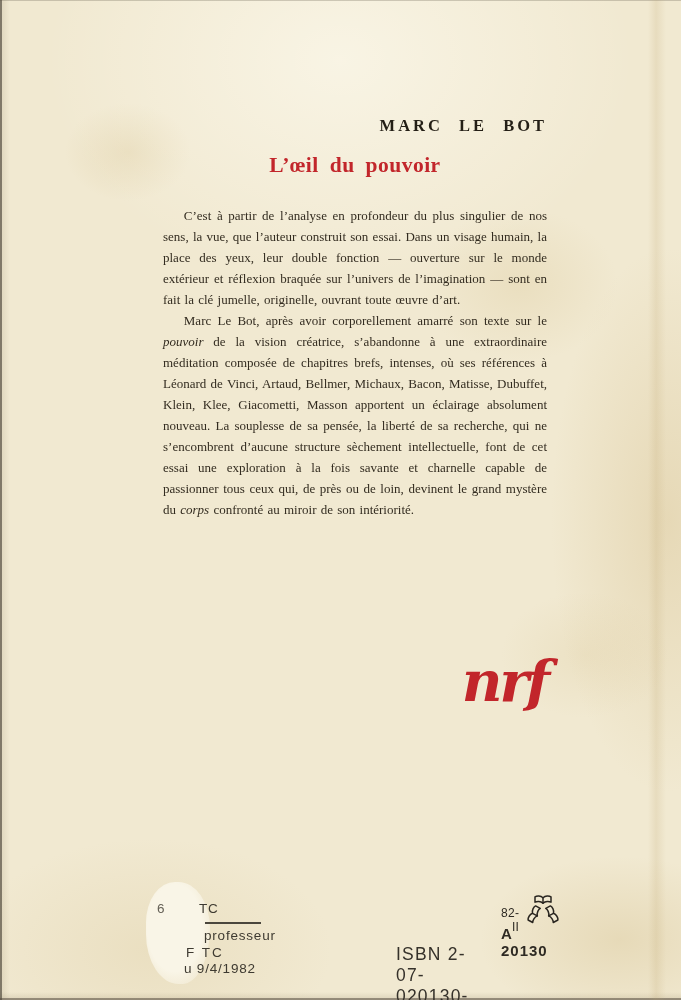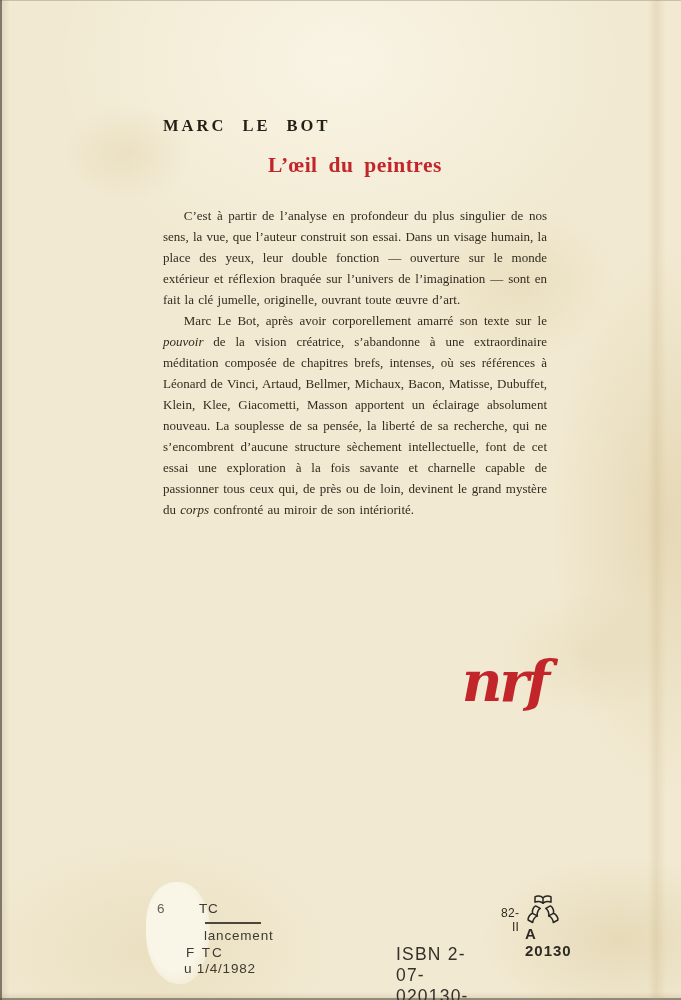--- a/index.html
+++ b/index.html
@@ -25,21 +25,21 @@
   .edge-left{position:absolute;left:0;top:0;bottom:0;width:2px;background:#4d463b;opacity:.65;}
   .edge-bottom{position:absolute;left:0;right:0;bottom:0;height:2px;background:#554d41;opacity:.55;}
   .edge-top{position:absolute;left:0;right:0;top:0;height:1px;background:#6a6253;opacity:.30;}
   .crease{position:absolute;top:0;bottom:0;left:648px;width:18px;
     background:linear-gradient(to right, rgba(186,160,104,0) 0%, rgba(186,160,104,0.18) 45%, rgba(186,160,104,0) 100%);}
 
   .text-col{position:absolute;left:163px;top:0;width:384px;}
 
   .author{
     position:absolute;top:116px;left:0;width:100%;
-    text-align:left;font-weight:bold;font-size:16.5px;
+    text-align:right;font-weight:bold;font-size:16.5px;
     letter-spacing:3px;word-spacing:9px;color:#241f16;
   }
   .title{
     position:absolute;top:153px;left:0;width:100%;
     text-align:center;font-weight:bold;font-size:21.5px;
     letter-spacing:.5px;word-spacing:5px;color:#c2262b;
   }
   .body-text{
     position:absolute;top:205px;left:0;width:100%;
     font-size:13px;line-height:21px;text-align:justify;
@@ -69,57 +69,57 @@
   .stamp .s1a{left:7px;top:8px;opacity:.8;}
   .stamp .s1b{left:49px;top:8px;}
   .stamp .s-rule{position:absolute;left:55px;top:29px;width:56px;height:1.5px;background:#4a463c;}
   .stamp .s2{left:54px;top:35px;}
   .stamp .s3{left:36px;top:52px;letter-spacing:2px;}
   .stamp .s4{left:34px;top:68px;}
 
   .codes{position:absolute;left:0;top:0;font-family:"Liberation Sans", sans-serif;color:#2e2a23;}
   .edition{position:absolute;left:501px;top:906px;font-size:12px;letter-spacing:.3px;text-align:right;}
   .emblem{position:absolute;left:526px;top:893px;width:34px;height:32px;}
-  .catalog{position:absolute;left:501px;top:925px;font-size:15px;font-weight:bold;letter-spacing:1px;margin-left:24px;}
+  .catalog{position:absolute;left:501px;top:925px;font-size:15px;font-weight:bold;letter-spacing:1px;}
   .isbn{position:absolute;left:396px;top:944px;font-size:17.5px;letter-spacing:1.2px;color:#35312a;}
 </style>
 </head>
 <body>
 
 <div class="scan">
 
   <div class="edge-top"></div>
   <div class="edge-left"></div>
   <div class="edge-bottom"></div>
   <div class="crease"></div>
 
   <div class="text-col">
 
     <div class="author">MARC LE BOT</div>
 
-    <div class="title">L’œil du peintres</div>
+    <div class="title">L’œil du pouvoir</div>
 
     <div class="body-text">
       <p>C’est à partir de l’analyse en profondeur du plus singulier de nos sens, la vue, que l’auteur construit son essai. Dans un visage humain, la place des yeux, leur double fonction — ouverture sur le monde extérieur et réflexion braquée sur l’univers de l’imagination — sont en fait la clé jumelle, originelle, ouvrant toute œuvre d’art.</p>
       <p><span>Marc Le Bot, après avoir corporellement amarré son texte sur le </span><i>pouvoir</i><span> de la vision créatrice, s’abandonne à une extraordinaire méditation composée de chapitres brefs, intenses, où ses références à Léonard de Vinci, Artaud, Bellmer, Michaux, Bacon, Matisse, Dubuffet, Klein, Klee, Giacometti, Masson apportent un éclairage absolument nouveau. La souplesse de sa pensée, la liberté de sa recherche, qui ne s’encombrent d’aucune structure sèchement intellectuelle, font de cet essai une exploration à la fois savante et charnelle capable de passionner tous ceux qui, de près ou de loin, devinent le grand mystère du </span><i>corps</i><span> confronté au miroir de son intériorité.</span></p>
     </div>
 
     <div class="nrf-logo">nrf</div>
 
   </div>
 
   <div class="torn-patch"></div>
 
   <div class="stamp">
     <span class="s-frag s1a">6</span>
     <span class="s-frag s1b">TC</span>
     <span class="s-rule"></span>
-    <span class="s-frag s2">lancement</span>
+    <span class="s-frag s2">professeur</span>
     <span class="s-frag s3">F TC</span>
-    <span class="s-frag s4">u 1/4/1982</span>
+    <span class="s-frag s4">u 9/4/1982</span>
   </div>
 
   <div class="codes">
     <span class="edition">82-II</span>
     <span class="emblem">
       <svg viewBox="0 0 36 34" width="34" height="32">
         <defs>
           <g id="bk" stroke="#2a2620" stroke-width="1.6" fill="#f1e9d1" stroke-linejoin="round" stroke-linecap="round">
             <path d="M0 -3 C-2.5 -5.2 -6.5 -5.2 -8.5 -3.8 L-8.5 1.8 C-6.5 0.6 -2.5 0.6 0 2.8 C2.5 0.6 6.5 0.6 8.5 1.8 L8.5 -3.8 C6.5 -5.2 2.5 -5.2 0 -3 Z"></path>
             <line x1="0" y1="-3" x2="0" y2="2.8"></line>

